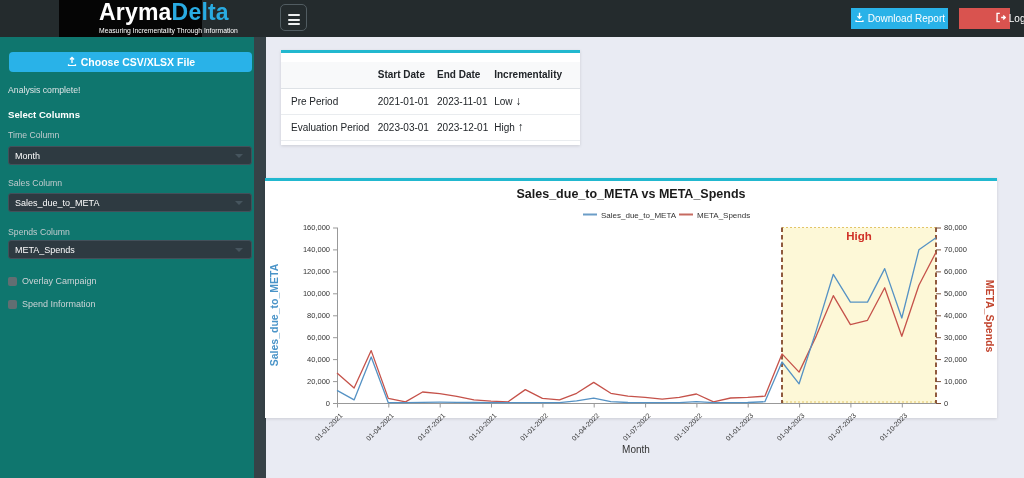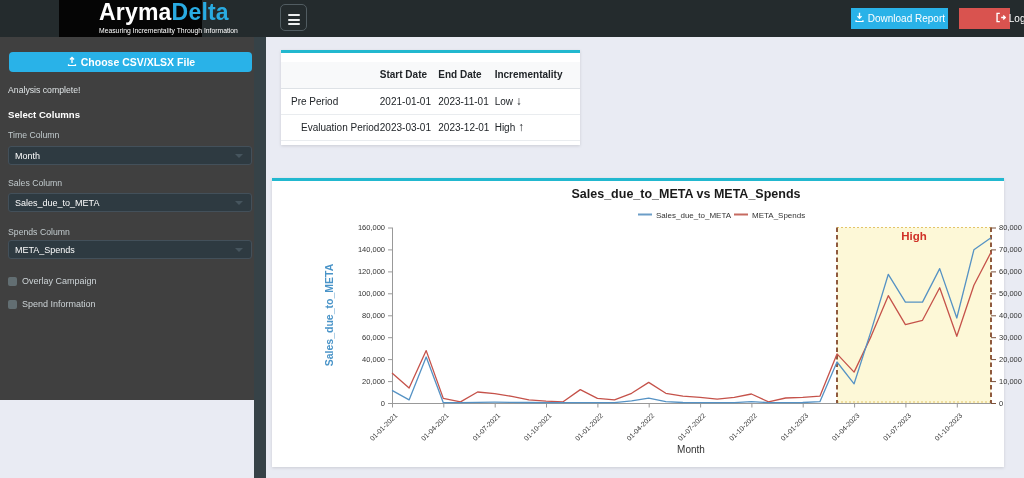--- a/index.html
+++ b/index.html
@@ -7,21 +7,21 @@
   .header { position:absolute; left:0; top:0; width:1024px; height:37px; background:#242b2d; z-index:5; }
   .logo { position:absolute; left:59px; top:0; width:143px; height:37px; background:#050505; text-align:center;padding-left:40px; }
   .logo .main { font-size:23px; font-weight:bold; color:#fff; letter-spacing:0.2px; line-height:24px; }
   .logo .main span { color:#29abe2; }
   .logo .tag { font-size:6.8px; color:#fff; letter-spacing:0px; line-height:7px; white-space:nowrap; margin-top:3px; }
   .burger { position:absolute; left:280px; top:4px; width:27px; height:27px; border:1px solid #515c61; border-radius:5px; }
   .burger div { position:absolute; left:7px; width:12px; height:2px; background:#eceeef; border-radius:1px; }
   .hbtn { position:absolute; top:8px; height:21px; border-radius:0; color:#fff; font-size:10px; text-align:center; line-height:21px; white-space:nowrap; }
   .dl { left:851px; width:97px; background:#29b2e8; }
   .lo { left:959px; width:51px; background:#d9534f;padding-left:36px; }
-  .sidebar { position:absolute; left:0; top:37px; width:254px; height:363px; background:#404040;text-decoration:underline; }
+  .sidebar { position:absolute; left:0; top:37px; width:254px; height:441px; background:#0f766e;text-decoration:underline; }
   .sstrip { position:absolute; left:254px; top:37px; width:12px; height:441px; background:#364247; }
   .choose { position:absolute; left:9px; top:15px; width:243px; height:20px; background:#29b2e8; border-radius:4px; color:#fff; font-size:10.5px; font-weight:bold; text-align:center; line-height:20px; }
   .slabel { position:absolute; left:8px; color:#c2cbce; font-size:8.7px; }
   .sdrop { position:absolute; left:8px; width:244px; height:19px; background:#2e3a41; border:1px solid #43505a; border-radius:3px; color:#fdfdfd; font-size:9px; line-height:19px; padding-left:6px; }
   .sdrop:after { content:""; position:absolute; right:8px; top:7px; width:0; height:0; border-left:4px solid transparent; border-right:4px solid transparent; border-top:4px solid #46555e; }
   .cbox { position:absolute; left:8px; width:9px; height:9px; background:#626e72; border-radius:2px; }
   .clabel { position:absolute; left:22px; color:#ccd3d6; font-size:9px; }
   .card { position:absolute; background:#fff; border-top:3px solid #22b8cf; box-shadow:0 1px 3px rgba(0,0,0,.13); }
   table.t { border-collapse:collapse; width:100%; margin-top:9px; font-size:10px; color:#212529; }
   table.t th, table.t td { font-weight:normal; text-align:left; padding:0; height:26px; vertical-align:middle; }
@@ -88,30 +88,30 @@
         </tr>
       </thead>
       <tbody>
         <tr>
           <td style="padding-left:10px;">Pre Period</td>
           <td>2021-01-01</td>
           <td>2023-11-01</td>
           <td>Low <span style="font-size:12px;">↓</span></td>
         </tr>
         <tr>
-          <td style="padding-left:20px;">Evaluation Period</td>
+          <td style="padding-left:10px;">Evaluation Period</td>
           <td>2023-03-01</td>
           <td>2023-12-01</td>
           <td>High <span style="font-size:12px;">↑</span></td>
         </tr>
       </tbody>
     </table>
   </div>
 
-  <div class="card" style="left:272px; top:178px; width:732px; height:289px;padding-left:48px;">
+  <div class="card" style="left:265px; top:178px; width:732px; height:240px;">
     <svg width="732" height="281" viewBox="0 0 732 281" style="display:block" font-family="Liberation Sans, sans-serif">
     <text x="366" y="16.5" text-anchor="middle" font-size="12.5" font-weight="bold" fill="#1a1a1a">Sales_due_to_META vs META_Spends</text>
     <line x1="318" y1="33.5" x2="332" y2="33.5" stroke="#6b9dc7" stroke-width="2"></line>
     <text x="336" y="36.5" font-size="8" fill="#333">Sales_due_to_META</text>
     <line x1="414" y1="33.5" x2="428" y2="33.5" stroke="#c66a60" stroke-width="2"></line>
     <text x="432" y="36.5" font-size="8" fill="#333">META_Spends</text>
     <rect x="517" y="46.5" width="154.0" height="175.5" fill="#fdf8d7"></rect>
     <line x1="517" y1="46.5" x2="671" y2="46.5" stroke="#e3c568" stroke-width="1" stroke-dasharray="2,2"></line>
     <line x1="517" y1="221.0" x2="671" y2="221.0" stroke="#e3c568" stroke-width="1" stroke-dasharray="2,2"></line>
     <line x1="517" y1="46.5" x2="517" y2="222.0" stroke="#84492c" stroke-width="1.8" stroke-dasharray="4.5,3"></line>

